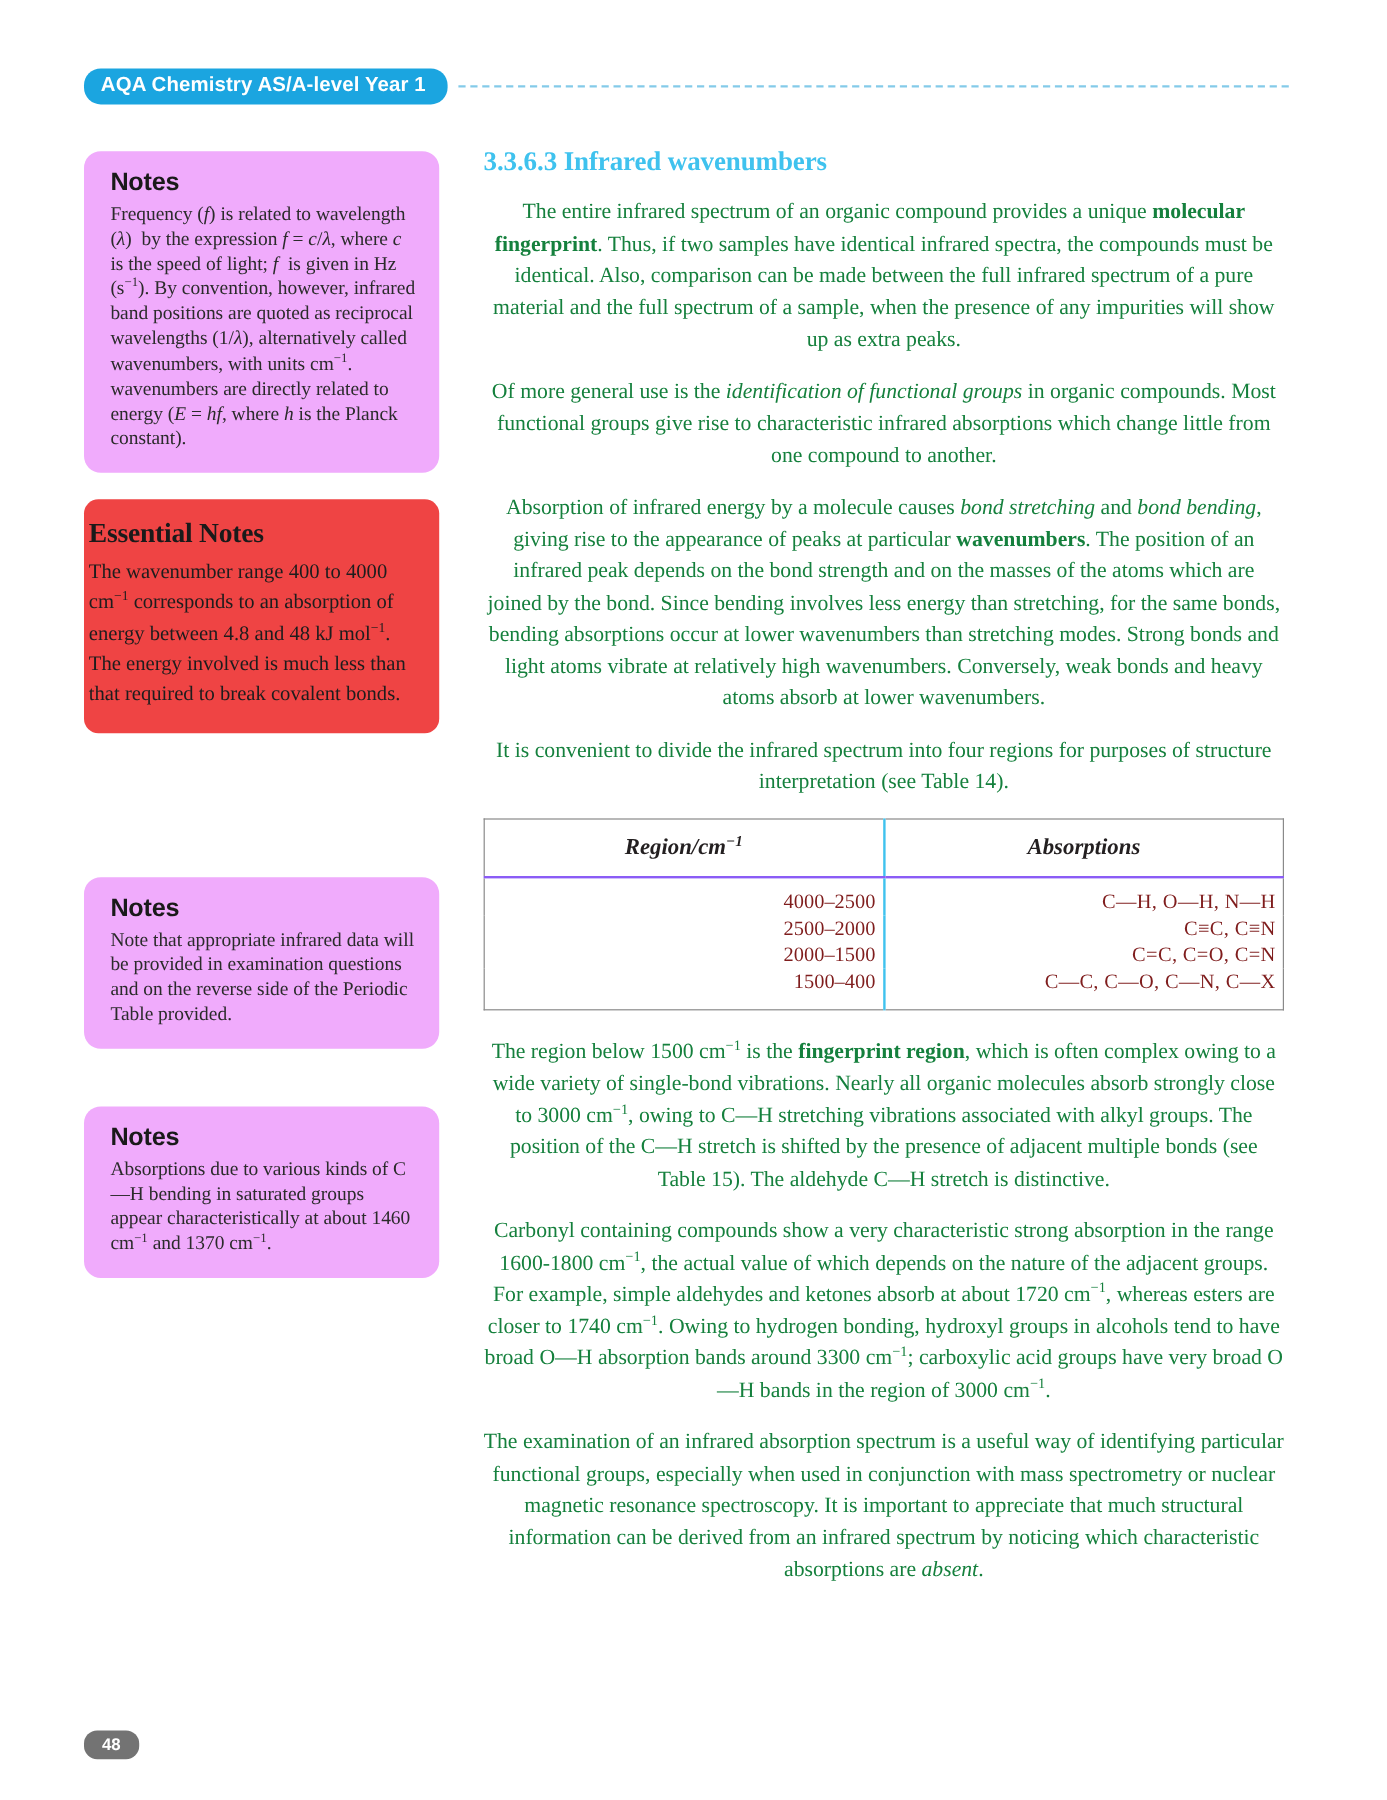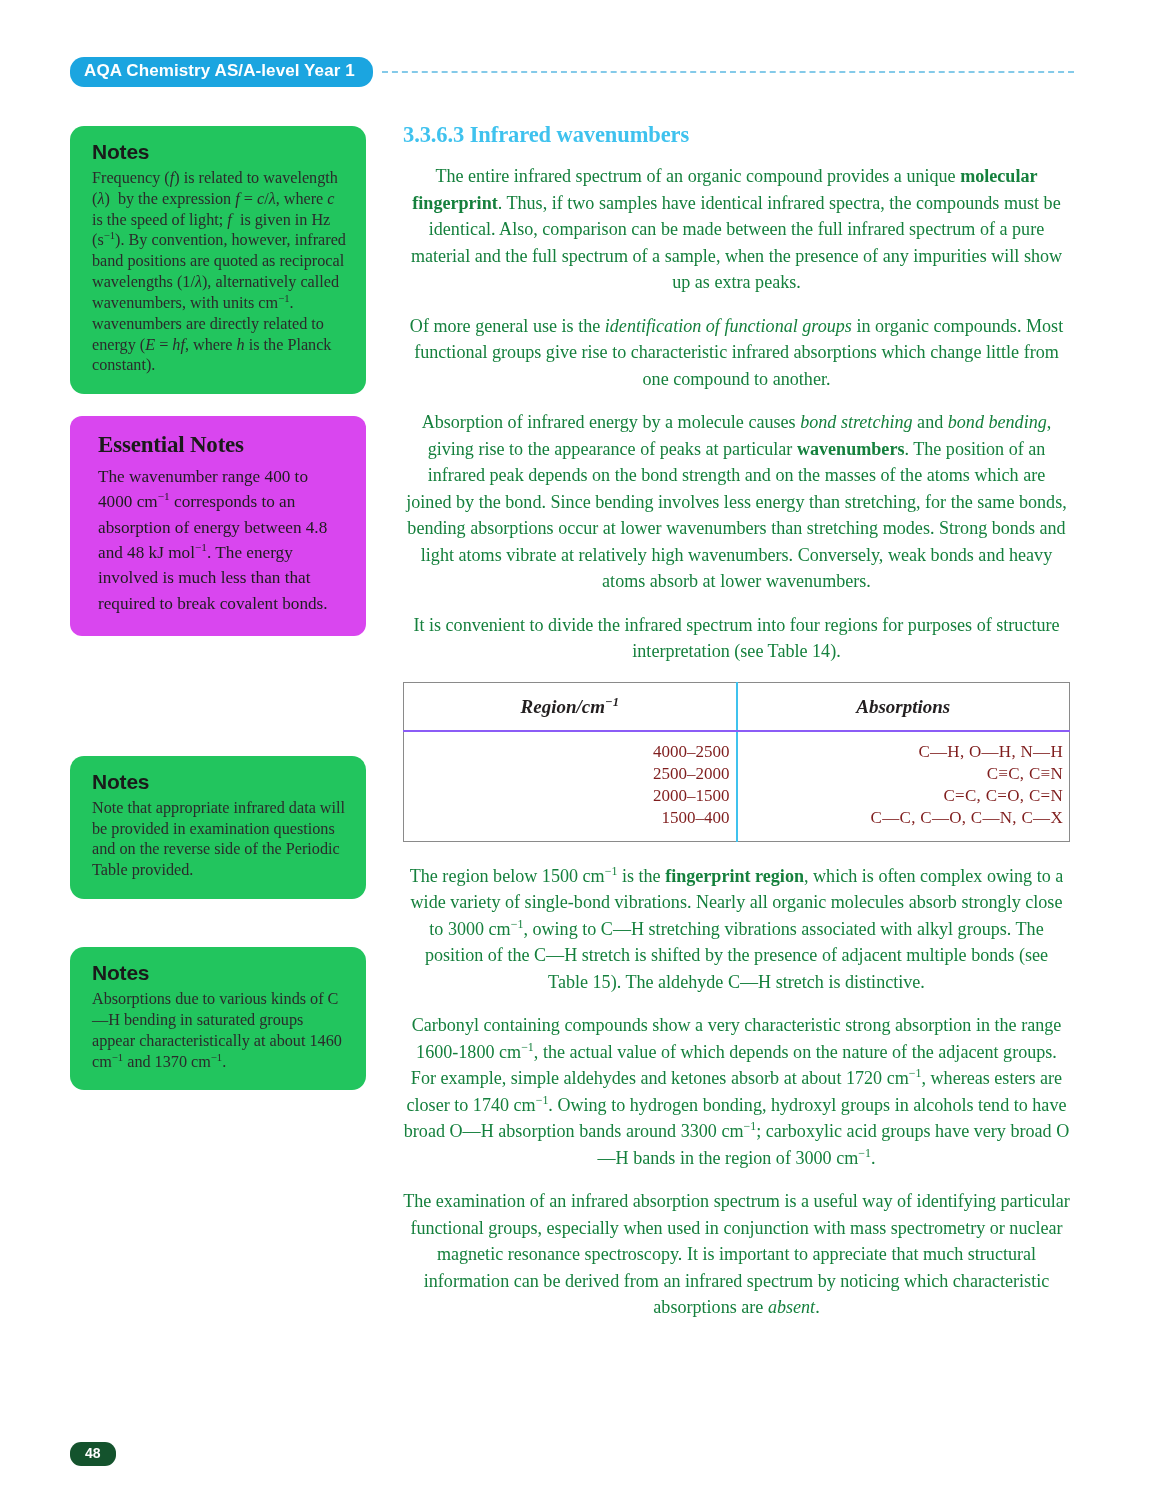--- a/index.html
+++ b/index.html
@@ -47,29 +47,29 @@
   }
 
   
   .sidebar {
     position: absolute;
     left: 70px;
     top: 126px;
     width: 296px;
   }
   .note-box {
-    background: #22c55e;
+    background: #f0abfc;
     border-radius: 14px;
     padding: 14px 20px 18px 22px;
     box-sizing: border-box;
   }
   .note-box.essential {
-    background: #d946ef;
+    background: #ef4444;
     border-radius: 12px;
-    padding: 16px 20px 20px 28px;
+    padding: 16px 20px 20px 4px;
   }
   .note-title {
     font-family: "Liberation Sans", "DejaVu Sans", sans-serif;
     font-weight: bold;
     font-size: 21px;
     margin: 0 0 4px 0;
     color: #1a1a1a;
     letter-spacing: -0.2px;
   }
   .note-title.essential {
@@ -166,21 +166,21 @@
     letter-spacing: 0.3px;
   }
   .ir-table tbody tr:first-child td { padding-top: 10px; }
   .ir-table tbody tr:last-child td { padding-bottom: 13px; }
 
   
   .page-num {
     position: absolute;
     left: 70px;
     top: 1442px;
-    background: #14532d;
+    background: #737373;
     color: #ffffff;
     font-family: "Liberation Sans", "DejaVu Sans", sans-serif;
     font-weight: bold;
     font-size: 14px;
     border-radius: 11px;
     padding: 4px 15px 5px 15px;
     line-height: 1.1;
   }
 </style>
 </head>

